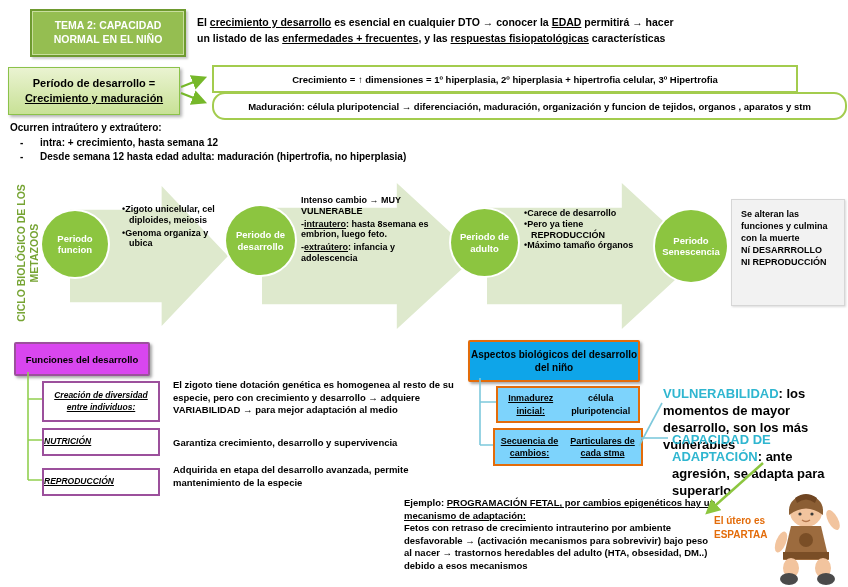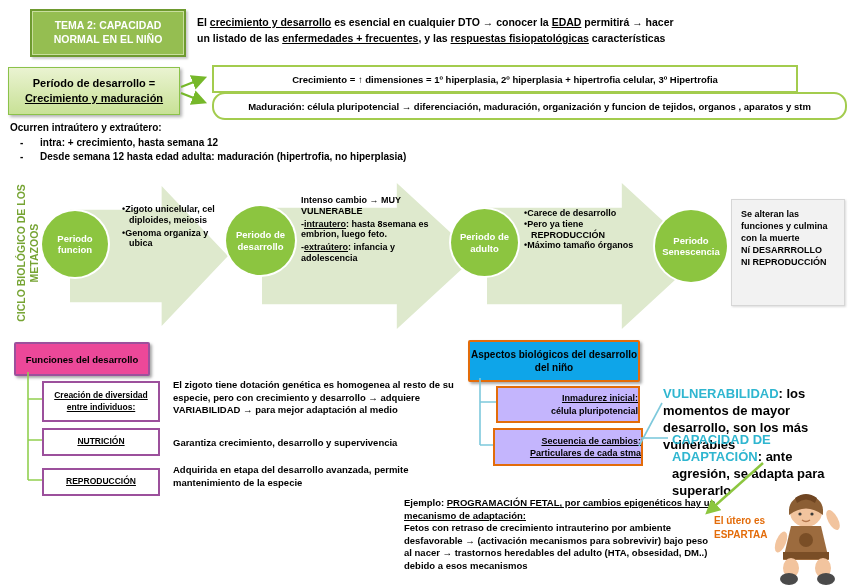--- a/index.html
+++ b/index.html
@@ -71,48 +71,48 @@
   .frag { margin-top:2px; }
   .end-box {
     position:absolute; left:731px; top:199px; width:114px; height:107px;
     background:#F2F2F2; border:1px solid #D6D6D6; box-shadow:1px 1px 2px rgba(0,0,0,.15);
     font-size:9px; line-height:1.32; padding:9px 5px 18px 9px; box-sizing:border-box; z-index:1;
   }
 
   
   .func-header {
     position:absolute; left:14px; top:342px; width:132px; height:30px;
-    background:#ec4899; border:2px solid #9C509C; border-radius:2px;
+    background:#d946ef; border:2px solid #9C509C; border-radius:2px;
     box-shadow:2px 2px 3px rgba(0,0,0,.35);
     display:flex; align-items:center; justify-content:center; font-size:9.5px;
   }
   .fbox {
     position:absolute; background:#fff; border:2px solid #9C509C;
-    display:flex; align-items:center; justify-content:center; text-align:center;
-    font-size:8.5px; line-height:1.3;
+    display:flex; align-items:center; justify-content:flex-start; text-align:center;
+    font-size:8.5px; line-height:1.3;font-style:italic;
   }
   #fbox1 { left:42px; top:381px; width:114px; height:37px; }
   #fbox2 { left:42px; top:428px; width:114px; height:24px; }
   #fbox3 { left:42px; top:468px; width:114px; height:24px; }
   .fdesc { position:absolute; left:173px; width:303px; font-size:9.5px; line-height:1.32; }
   #fdesc1 { top:379px; }
   #fdesc2 { top:437px; }
   #fdesc3 { top:464px; }
 
   
   .asp-header {
     position:absolute; left:468px; top:340px; width:168px; height:38px;
     background:#0ea5e9; border:2px solid #E36C0A; border-radius:2px;
     box-shadow:2px 2px 3px rgba(0,0,0,.35);
     display:flex; align-items:center; justify-content:center; text-align:center;
     font-size:10px; line-height:1.3;
   }
   .abox {
-    position:absolute; background:#c4b5fd; border:2px solid #E36C0A;
-    display:flex; flex-direction:column; align-items:flex-end; justify-content:center;
+    position:absolute; background:#7dd3fc; border:2px solid #E36C0A;
+    display:flex; align-items:center; justify-content:center;
     text-align:center; font-size:9px; line-height:1.35;
   }
   #abox1 { left:496px; top:386px; width:140px; height:33px; }
   #abox2 { left:493px; top:428px; width:146px; height:34px; }
 
   .note { position:absolute; font-size:13px; line-height:1.32; }
   #vuln  { left:663px; top:385px; width:184px; }
   #adapt { left:672px; top:431px; width:176px; }
   .cyan { color:#2FB6D0; }
 

